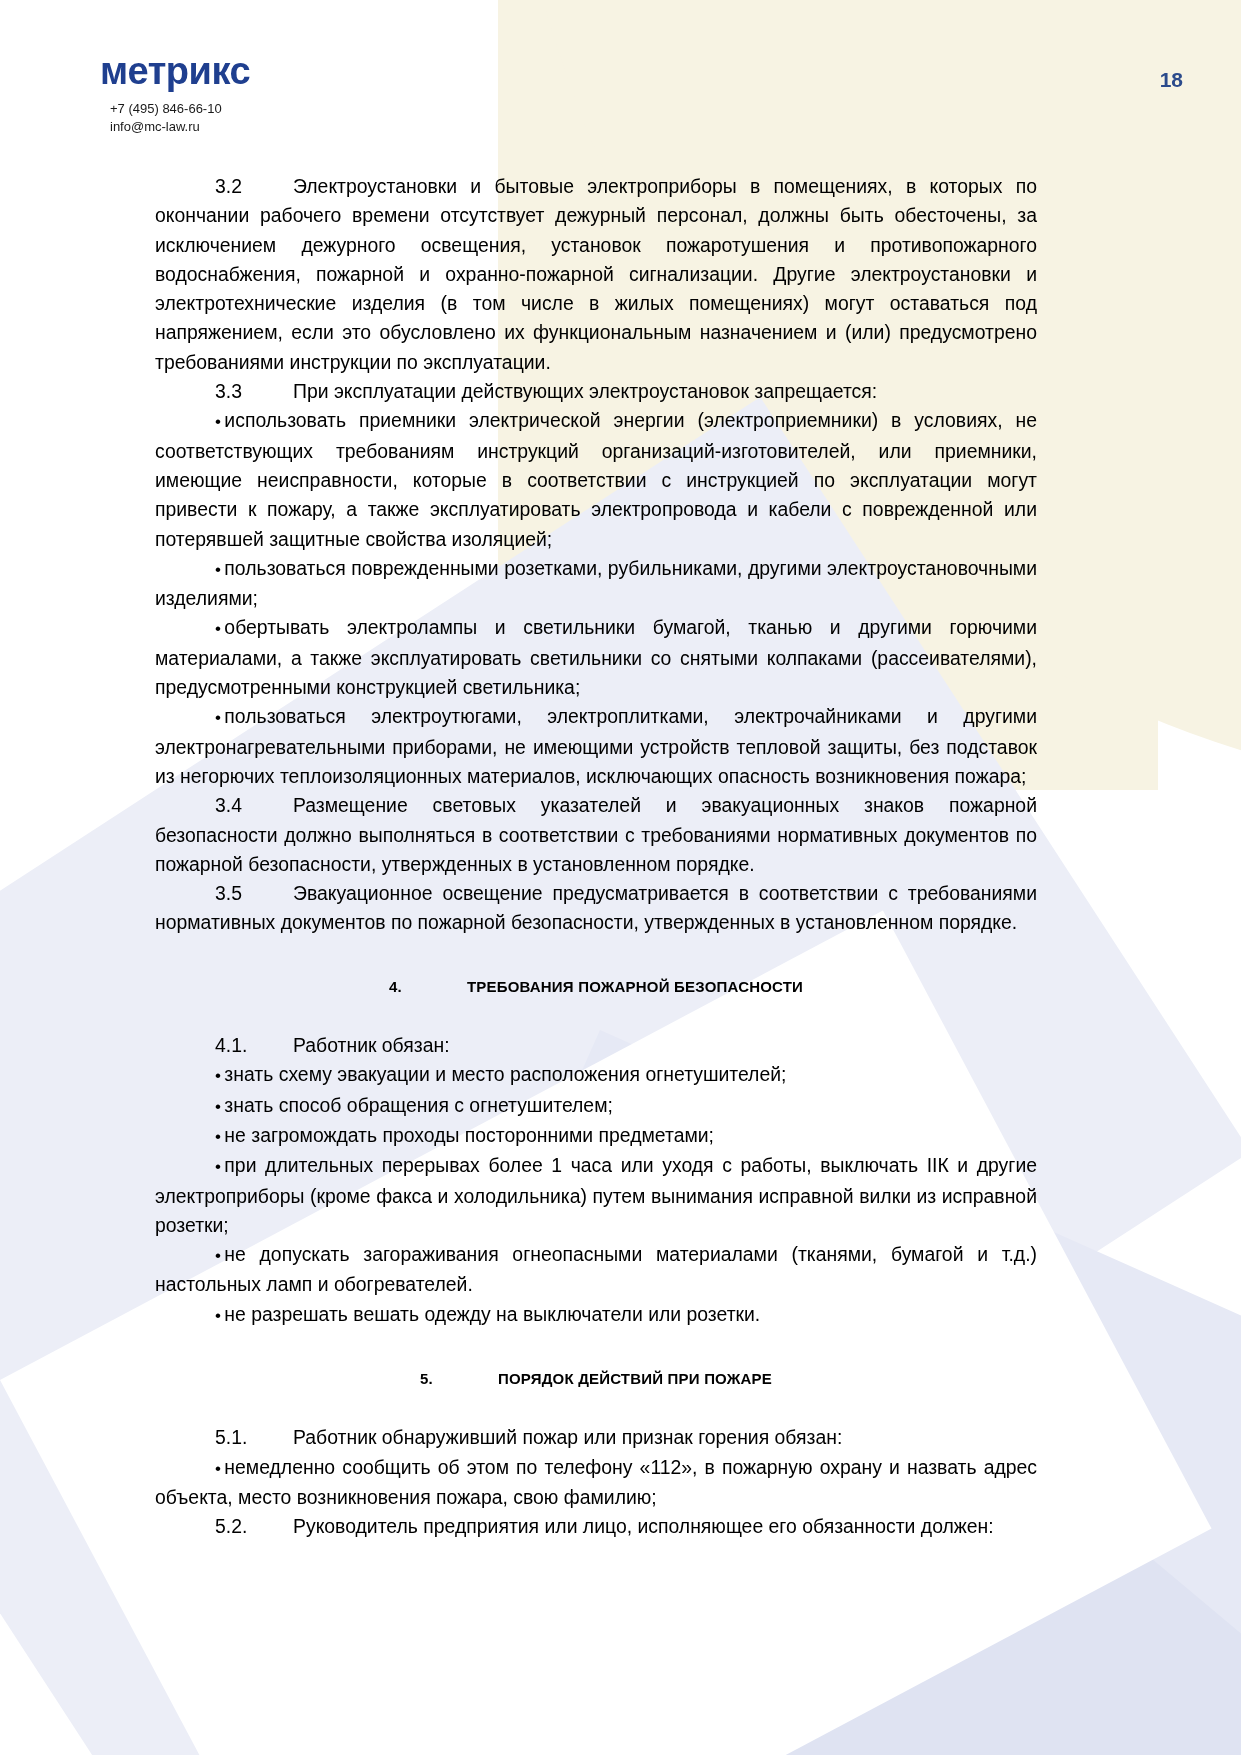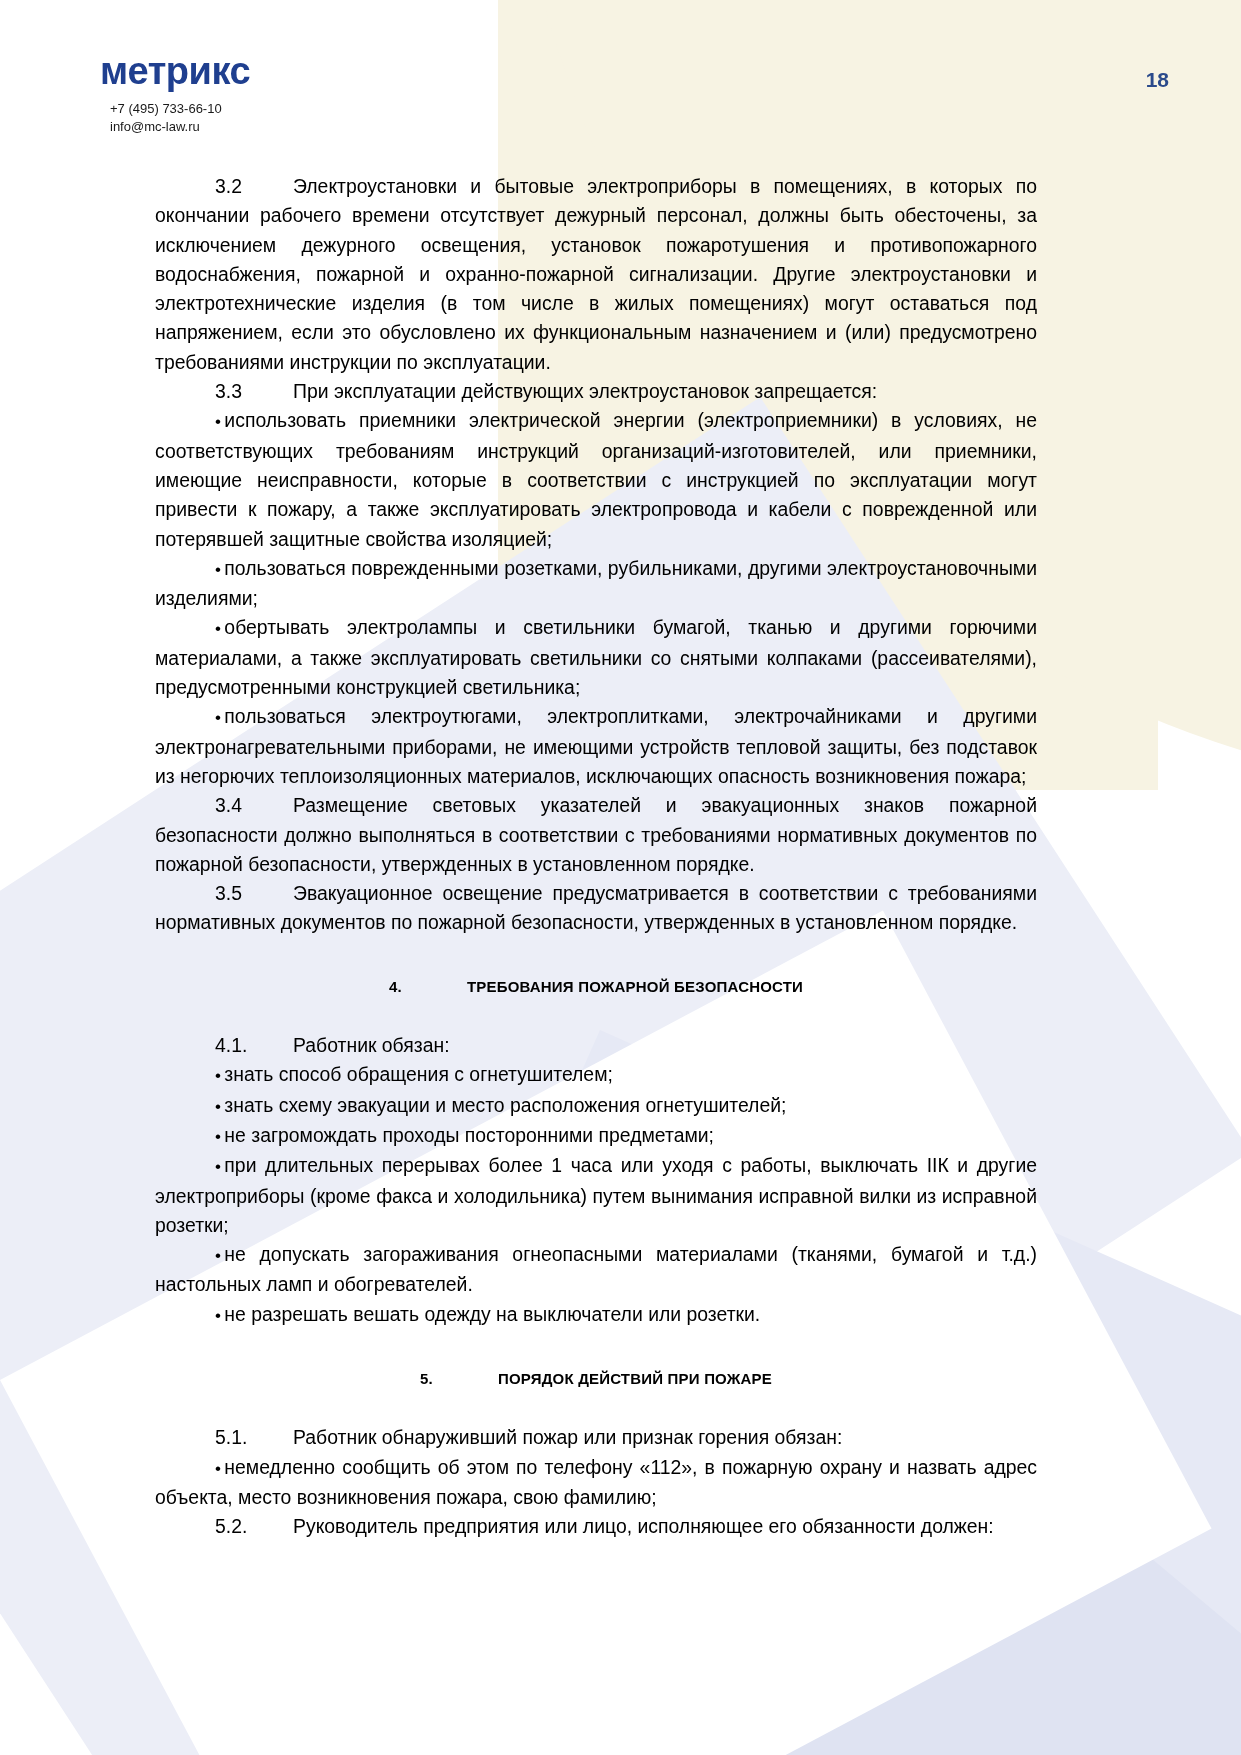--- a/index.html
+++ b/index.html
@@ -77,21 +77,21 @@
     height: 700px;
     background: #ffffff;
     transform: rotate(-28deg);
     transform-origin: top left;
   }
 
   
   .header {
     position: absolute;
     z-index: 3;
-    top: 0; left: 0; right: 14px;
+    top: 0; left: 0; right: 0;
     height: 150px;
   }
   .logo {
     position: absolute;
     left: 100px;
     top: 52px;
     font-size: 38px;
     font-weight: bold;
     color: #1f3f8f;
     letter-spacing: -0.5px;
@@ -170,39 +170,39 @@
   <div class="beige-blob"></div>
   <div class="lav-1"></div>
   <div class="lav-2"></div>
   <div class="lav-3"></div>
   <div class="white-cut"></div>
 </div>
 
 <div class="header">
   <div class="logo">метрикс</div>
   <div class="contact">
-    <div>+7 (495) 733-66-10</div>
+    <div>+7 (495) 846-66-10</div>
     <div>info@mc-law.ru</div>
   </div>
   <div class="page-num">18</div>
 </div>
 
 <div class="doc" id="doc-body">
     <p class="para num"><span style="display: inline-block; width: 60px;"></span><span class="numtag">3.2</span><span>Электроустановки и бытовые электроприборы в помещениях, в которых по окончании рабочего времени отсутствует дежурный персонал, должны быть обесточены, за исключением дежурного освещения, установок пожаротушения и противопожарного водоснабжения, пожарной и охранно-пожарной сигнализации. Другие электроустановки и электротехнические изделия (в том числе в жилых помещениях) могут оставаться под напряжением, если это обусловлено их функциональным назначением и (или) предусмотрено требованиями инструкции по эксплуатации.</span></p>
     <p class="para num"><span style="display: inline-block; width: 60px;"></span><span class="numtag">3.3</span><span>При эксплуатации действующих электроустановок запрещается:</span></p>
     <p class="bullet-para"><span class="bul">• </span><span>использовать приемники электрической энергии (электроприемники) в условиях, не соответствующих требованиям инструкций организаций-изготовителей, или приемники, имеющие неисправности, которые в соответствии с инструкцией по эксплуатации могут привести к пожару, а также эксплуатировать электропровода и кабели с поврежденной или потерявшей защитные свойства изоляцией;</span></p>
     <p class="bullet-para"><span class="bul">• </span><span>пользоваться поврежденными розетками, рубильниками, другими электроустановочными изделиями;</span></p>
     <p class="bullet-para"><span class="bul">• </span><span>обертывать электролампы и светильники бумагой, тканью и другими горючими материалами, а также эксплуатировать светильники со снятыми колпаками (рассеивателями), предусмотренными конструкцией светильника;</span></p>
     <p class="bullet-para"><span class="bul">• </span><span>пользоваться электроутюгами, электроплитками, электрочайниками и другими электронагревательными приборами, не имеющими устройств тепловой защиты, без подставок из негорючих теплоизоляционных материалов, исключающих опасность возникновения пожара;</span></p>
     <p class="para num"><span style="display: inline-block; width: 60px;"></span><span class="numtag">3.4</span><span>Размещение световых указателей и эвакуационных знаков пожарной безопасности должно выполняться в соответствии с требованиями нормативных документов по пожарной безопасности, утвержденных в установленном порядке.</span></p>
     <p class="para num"><span style="display: inline-block; width: 60px;"></span><span class="numtag">3.5</span><span>Эвакуационное освещение предусматривается в соответствии с требованиями нормативных документов по пожарной безопасности, утвержденных в установленном порядке.</span></p>
     <div class="section-head"><span class="secnum">4.</span><span>ТРЕБОВАНИЯ ПОЖАРНОЙ БЕЗОПАСНОСТИ</span></div>
     <p class="para num"><span style="display: inline-block; width: 60px;"></span><span class="numtag">4.1.</span><span>Работник обязан:</span></p>
+    <p class="bullet-para nojust" style="text-indent: 60px;"><span class="bul">• </span><span>знать схему эвакуации и место расположения огнетушителей;</span></p>
     <p class="bullet-para nojust" style="text-indent: 60px;"><span class="bul">• </span><span>знать способ обращения с огнетушителем;</span></p>
-    <p class="bullet-para nojust" style="text-indent: 60px;"><span class="bul">• </span><span>знать схему эвакуации и место расположения огнетушителей;</span></p>
     <p class="bullet-para nojust" style="text-indent: 60px;"><span class="bul">• </span><span>не загромождать проходы посторонними предметами;</span></p>
     <p class="bullet-para"><span class="bul">• </span><span>при длительных перерывах более 1 часа или уходя с работы, выключать IIК и другие электроприборы (кроме факса и холодильника) путем вынимания исправной вилки из исправной розетки;</span></p>
     <p class="bullet-para"><span class="bul">• </span><span>не допускать загораживания огнеопасными материалами (тканями, бумагой и т.д.) настольных ламп и обогревателей.</span></p>
     <p class="bullet-para nojust" style="text-indent: 60px;"><span class="bul">• </span><span>не разрешать вешать одежду на выключатели или розетки.</span></p>
     <div class="section-head"><span class="secnum">5.</span><span>ПОРЯДОК ДЕЙСТВИЙ ПРИ ПОЖАРЕ</span></div>
     <p class="para num"><span style="display: inline-block; width: 60px;"></span><span class="numtag">5.1.</span><span>Работник обнаруживший пожар или признак горения обязан:</span></p>
     <p class="bullet-para"><span class="bul">• </span><span>немедленно сообщить об этом по телефону «112», в пожарную охрану и назвать адрес объекта, место возникновения пожара, свою фамилию;</span></p>
     <p class="para num"><span style="display: inline-block; width: 60px;"></span><span class="numtag">5.2.</span><span>Руководитель предприятия или лицо, исполняющее его обязанности должен:</span></p>
   </div>
 

